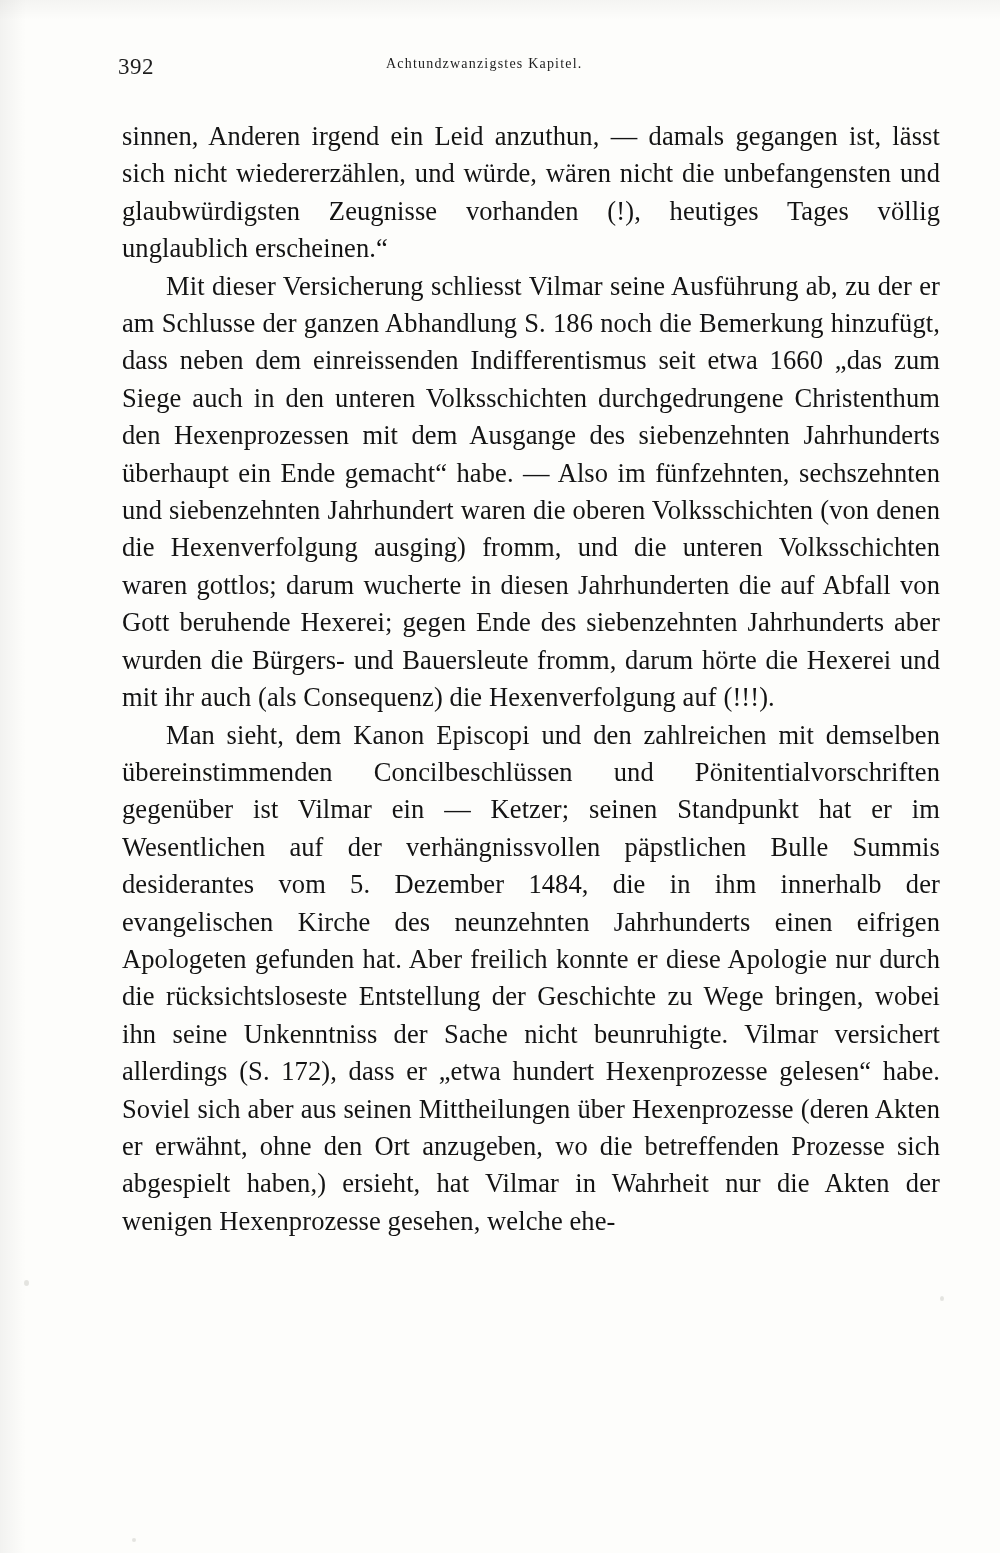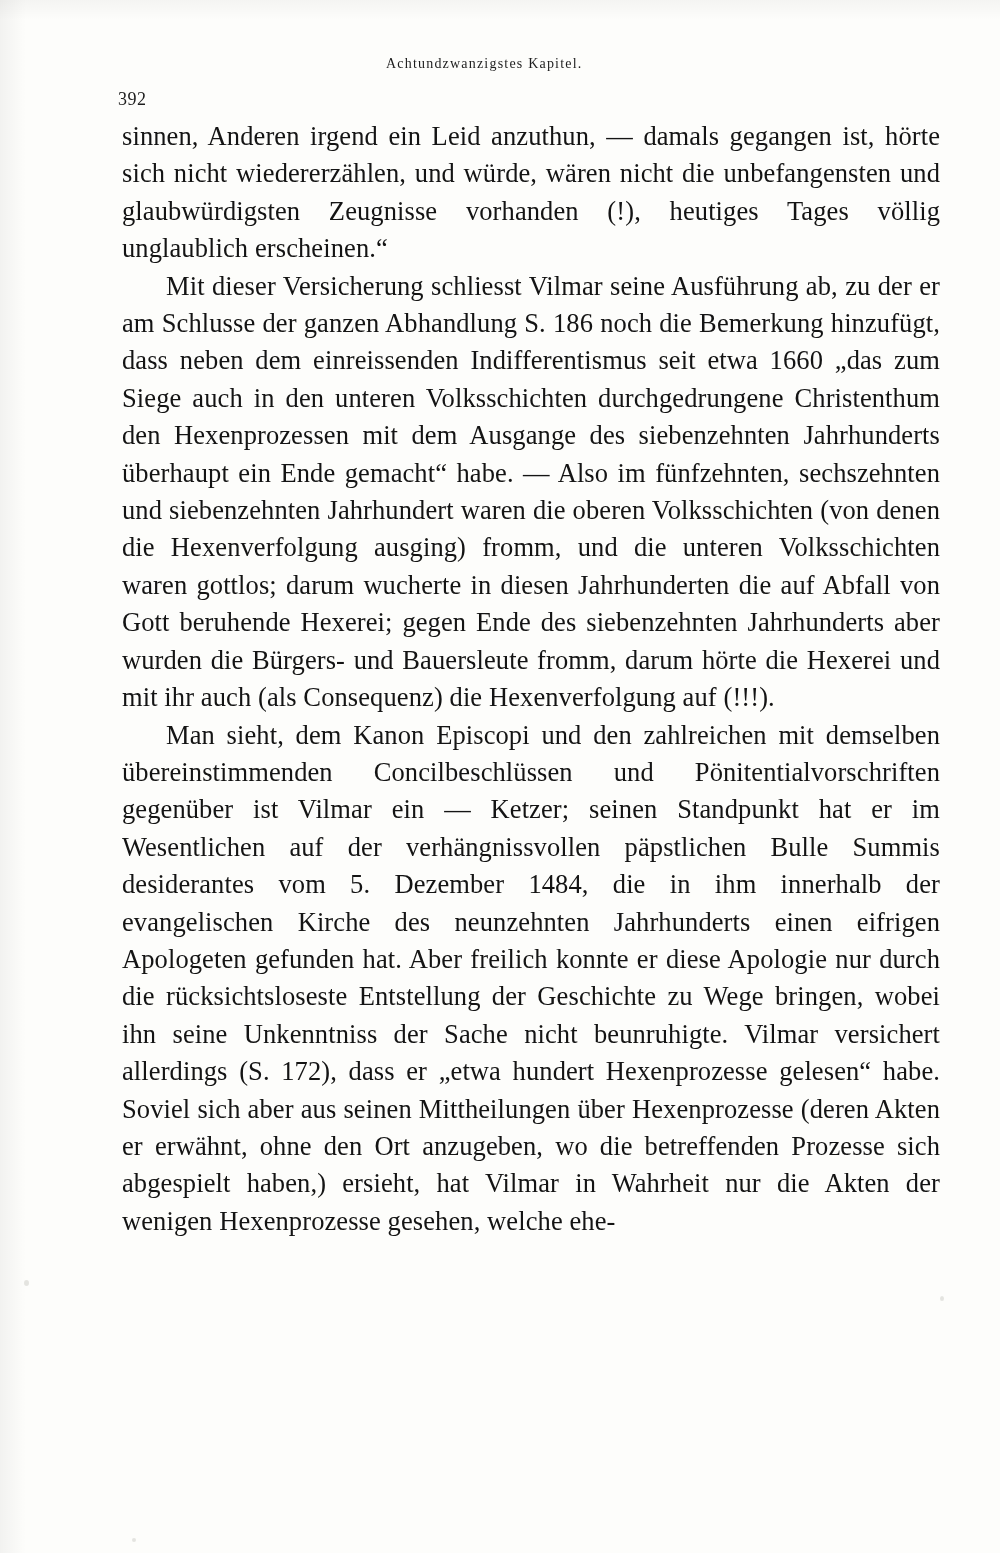--- a/index.html
+++ b/index.html
@@ -27,25 +27,24 @@
     position: absolute;
     left: 118px;
     top: 48px;
     width: 830px;
     height: 40px;
   }
   .folio {
     position: absolute;
     left: 0;
     top: 6px;
-    font-size: 18px;
+    font-size: 23px;
     letter-spacing: 0.5px;
     color: #1d1d1d;
     font-family: "Liberation Serif", serif;
-    margin-top: 35px;
   }
   .running-head {
     position: absolute;
     left: 268px;
     top: 8px;
     font-size: 14px;
     letter-spacing: 1.2px;
     color: #1d1d1d;
   }
   .body-text {
@@ -97,18 +96,18 @@
   <div class="speck" style="left:24px; top:1280px; width:5px; height:6px;"></div>
   <div class="speck" style="left:940px; top:1296px; width:4px; height:5px;"></div>
   <div class="speck" style="left:132px; top:1538px; width:4px; height:4px;"></div>
 
   <div class="header">
     <div class="folio">392</div>
     <div class="running-head">Achtundzwanzigstes Kapitel.</div>
   </div>
 
   <div class="body-text">
-    <p>sinnen, Anderen irgend ein Leid anzuthun, — damals gegangen ist, hörte sich nicht wiedererzählen, und würde, wären nicht die unbefangensten und glaubwürdigsten Zeugnisse vorhanden (!), heutiges Tages völlig unglaublich erscheinen.“</p>
+    <p>sinnen, Anderen irgend ein Leid anzuthun, — damals gegangen ist, lässt sich nicht wiedererzählen, und würde, wären nicht die unbefangensten und glaubwürdigsten Zeugnisse vorhanden (!), heutiges Tages völlig unglaublich erscheinen.“</p>
     <p class="indent">Mit dieser Versicherung schliesst Vilmar seine Ausführung ab, zu der er am Schlusse der ganzen Abhandlung S. 186 noch die Bemerkung hinzufügt, dass neben dem einreissenden Indifferentismus seit etwa 1660 „das zum Siege auch in den unteren Volksschichten durchgedrungene Christenthum den Hexenprozessen mit dem Ausgange des siebenzehnten Jahrhunderts überhaupt ein Ende gemacht“ habe. — Also im fünfzehnten, sechszehnten und siebenzehnten Jahrhundert waren die oberen Volksschichten (von denen die Hexenverfolgung ausging) fromm, und die unteren Volksschichten waren gottlos; darum wucherte in diesen Jahrhunderten die auf Abfall von Gott beruhende Hexerei; gegen Ende des siebenzehnten Jahrhunderts aber wurden die Bürgers- und Bauersleute fromm, darum hörte die Hexerei und mit ihr auch (als Consequenz) die Hexenverfolgung auf (!!!).</p>
     <p class="indent">Man sieht, dem Kanon Episcopi und den zahlreichen mit demselben übereinstimmenden Concilbeschlüssen und Pönitentialvorschriften gegenüber ist Vilmar ein — Ketzer; seinen Standpunkt hat er im Wesentlichen auf der verhängnissvollen päpstlichen Bulle Summis desiderantes vom 5. Dezember 1484, die in ihm innerhalb der evangelischen Kirche des neunzehnten Jahrhunderts einen eifrigen Apologeten gefunden hat. Aber freilich konnte er diese Apologie nur durch die rücksichtsloseste Entstellung der Geschichte zu Wege bringen, wobei ihn seine Unkenntniss der Sache nicht beunruhigte. Vilmar versichert allerdings (S. 172), dass er „etwa hundert Hexenprozesse gelesen“ habe. Soviel sich aber aus seinen Mittheilungen über Hexenprozesse (deren Akten er erwähnt, ohne den Ort anzugeben, wo die betreffenden Prozesse sich abgespielt haben,) ersieht, hat Vilmar in Wahrheit nur die Akten der wenigen Hexenprozesse gesehen, welche ehe-</p>
   </div>
 
 </div>
 
 </body></html>

